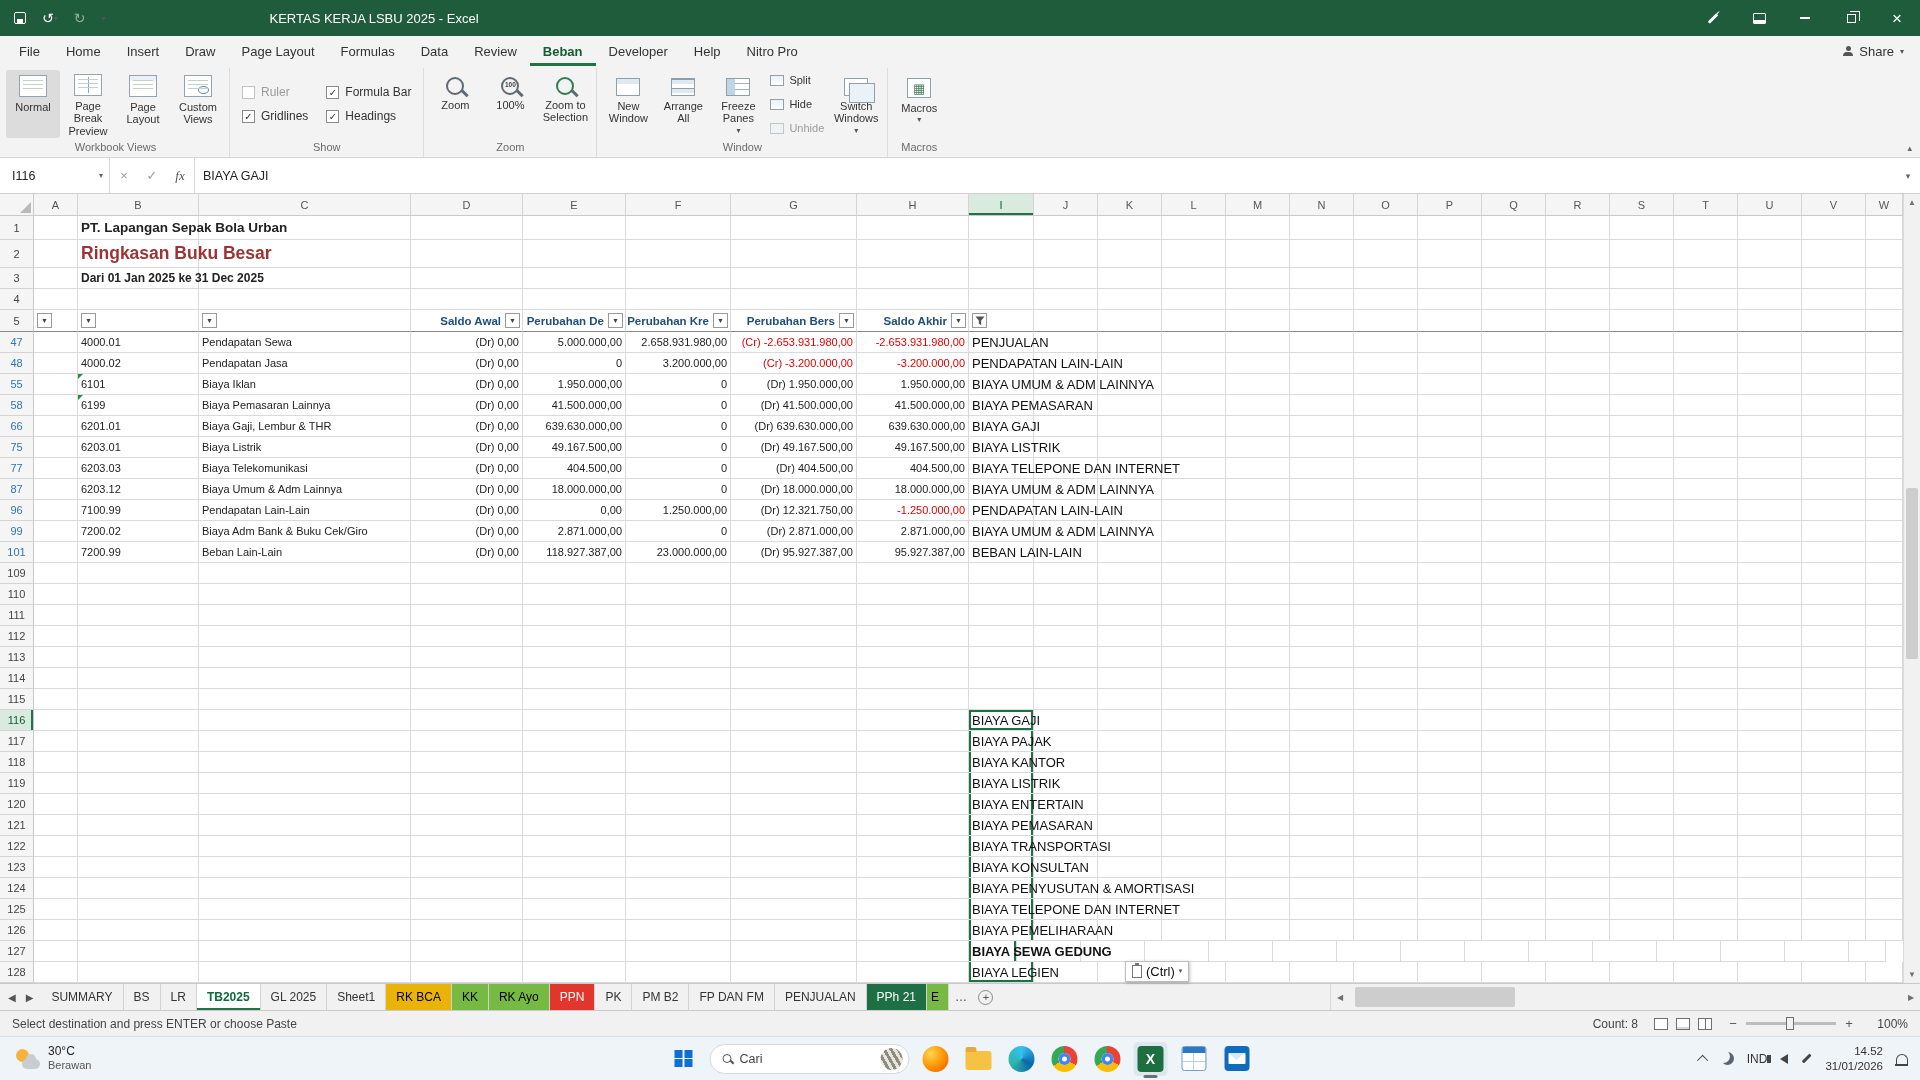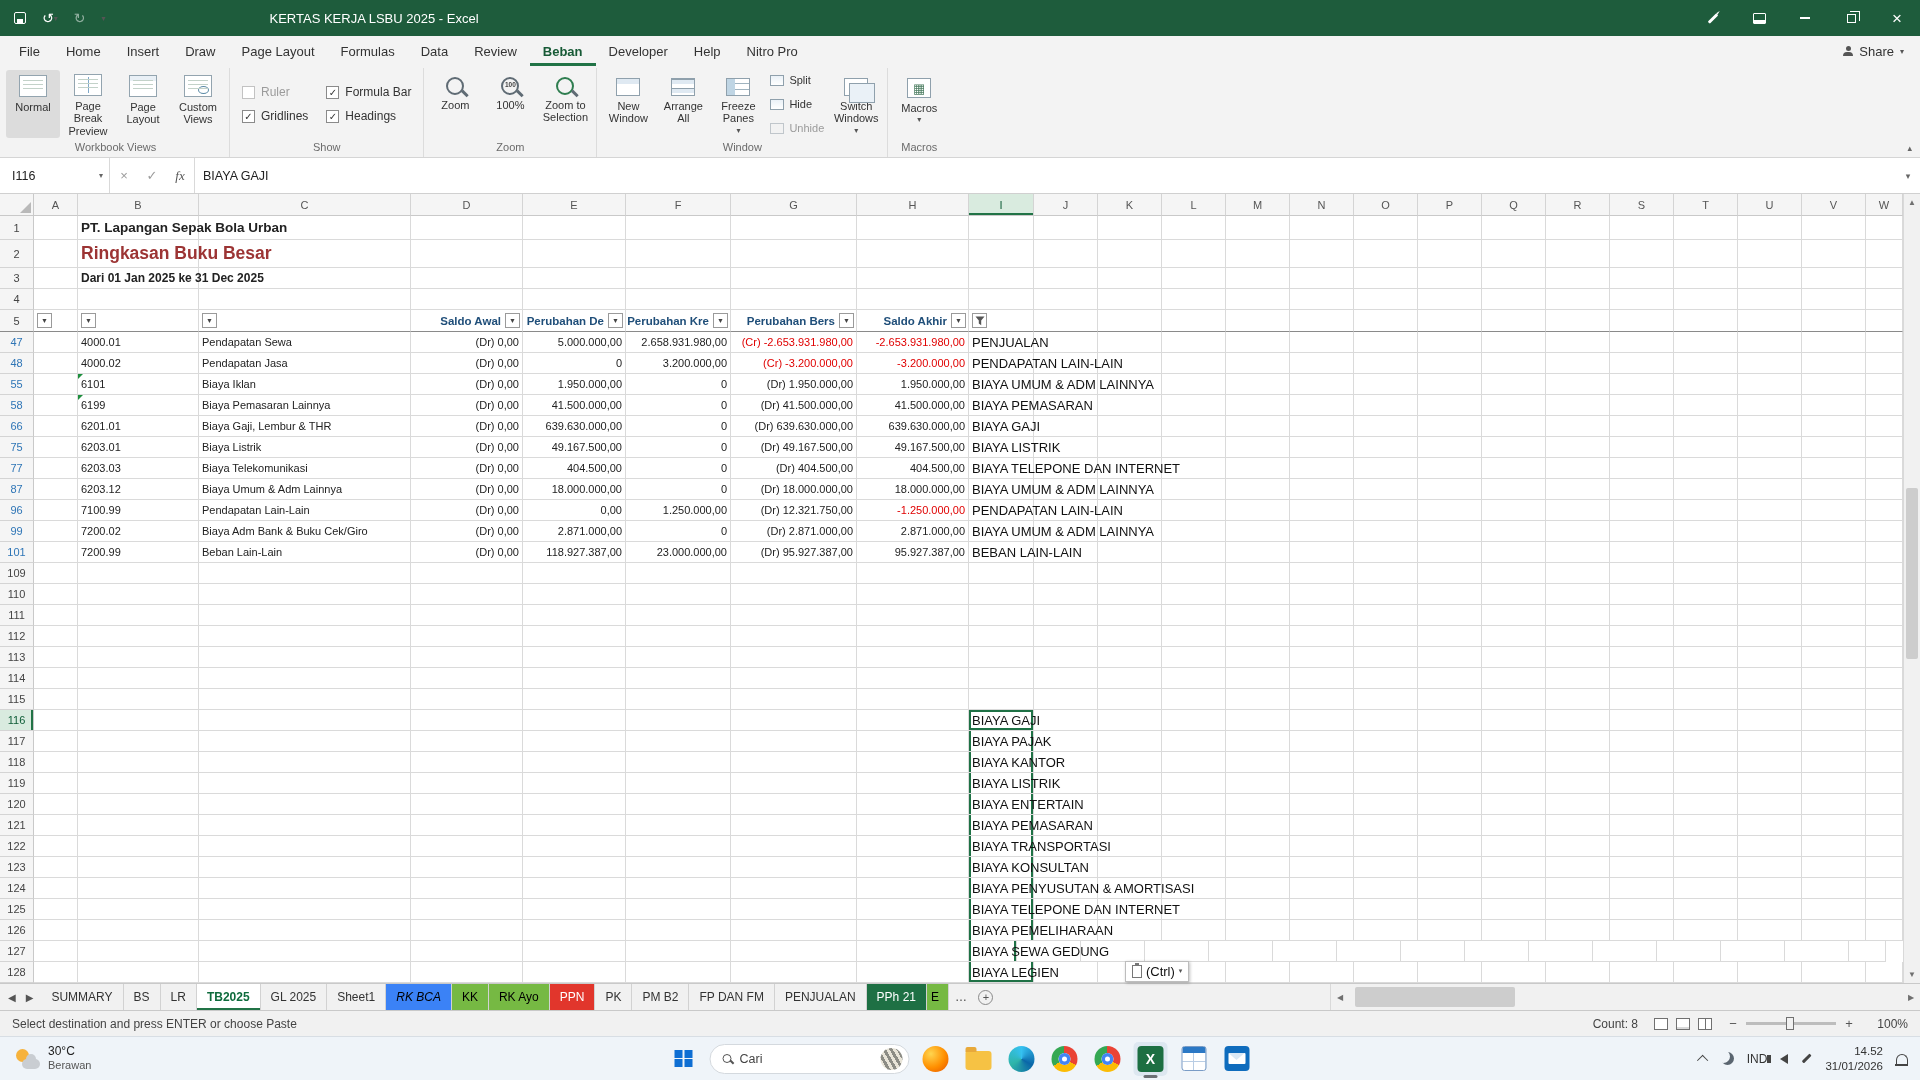--- a/index.html
+++ b/index.html
@@ -1547,21 +1547,21 @@
           <div class="row">
             <div class="rowh">127</div>
             <div class="cell" style="width: 44px;"></div>
             <div class="cell" style="width: 121px;"></div>
             <div class="cell" style="width: 212px;"></div>
             <div class="cell" style="width: 112px;"></div>
             <div class="cell" style="width: 103px;"></div>
             <div class="cell" style="width: 105px;"></div>
             <div class="cell" style="width: 126px;"></div>
             <div class="cell" style="width: 112px;"></div>
-            <div class="cell cat range" style="width: 48px;">
+            <div class="cell cat range" style="width: 48px; font-weight: bold;">
               <span>BIAYA SEWA GEDUNG</span>
             </div>
             <div class="cell" style="width: 64px;"></div>
             <div class="cell" style="width: 64px;"></div>
             <div class="cell" style="width: 64px;"></div>
             <div class="cell" style="width: 64px;"></div>
             <div class="cell" style="width: 64px;"></div>
             <div class="cell" style="width: 64px;"></div>
             <div class="cell" style="width: 64px;"></div>
             <div class="cell" style="width: 64px;"></div>
@@ -1622,21 +1622,21 @@
       <span>◀</span>
       <span>▶</span>
     </div>
     <div class="stabs" id="sheetTabs">
         <div class="stab">SUMMARY</div>
         <div class="stab">BS</div>
         <div class="stab">LR</div>
         <div class="stab active">TB2025</div>
         <div class="stab">GL 2025</div>
         <div class="stab">Sheet1</div>
-        <div class="stab" style="background: #3b82f6; color: rgb(0, 0, 0); font-style: italic;">RK BCA</div>
+        <div class="stab" style="background: #eab308; color: rgb(0, 0, 0);">RK BCA</div>
         <div class="stab" style="background: rgb(118, 185, 67); color: rgb(0, 0, 0);">KK</div>
         <div class="stab" style="background: rgb(118, 185, 67); color: rgb(0, 0, 0);">RK Ayo</div>
         <div class="stab" style="background: rgb(225, 54, 44); color: rgb(255, 255, 255);">PPN</div>
         <div class="stab">PK</div>
         <div class="stab">PM B2</div>
         <div class="stab">FP DAN FM</div>
         <div class="stab">PENJUALAN</div>
         <div class="stab" style="background: rgb(30, 112, 68); color: rgb(255, 255, 255);">PPh 21</div>
         <div class="stab partial" style="background: rgb(118, 185, 67); color: rgb(0, 0, 0);">E</div>
       </div>

